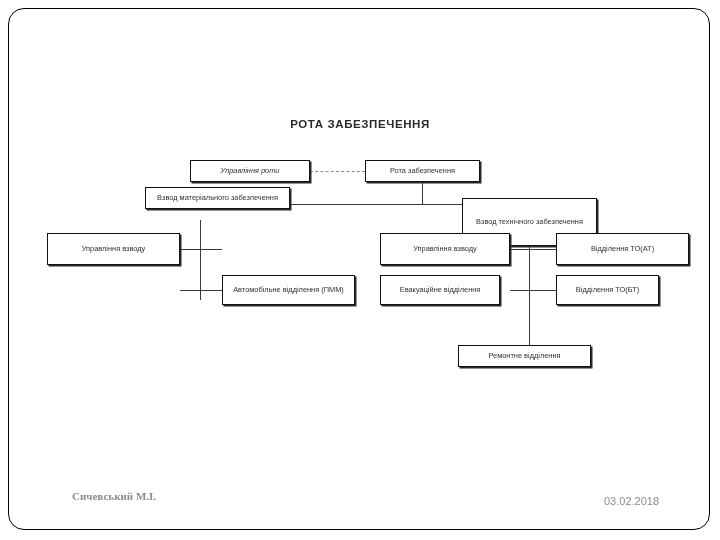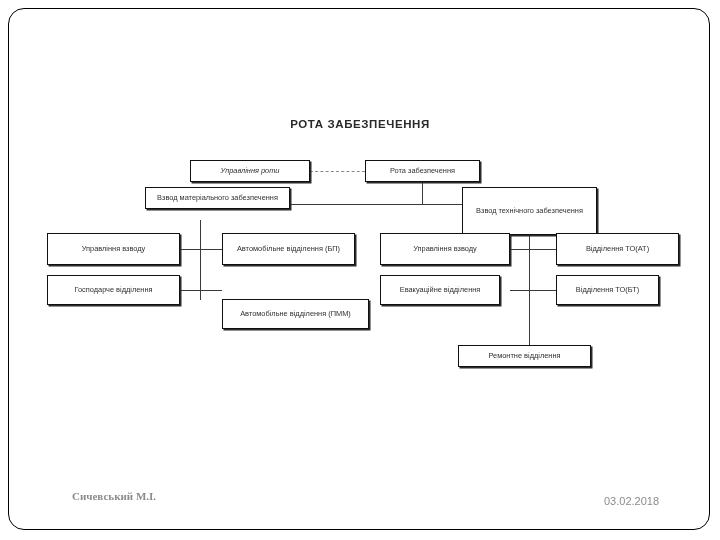--- a/index.html
+++ b/index.html
@@ -134,45 +134,39 @@
   </div>
 
   <div class="node" style="left:365px; top:160px; width:115px; height:22px;">
     <span>Рота забезпечення</span>
   </div>
 
   <div class="node" style="left:145px; top:187px; width:145px; height:22px;text-align:center;">
     <span>Взвод матеріального забезпечення</span>
   </div>
 
-  <div class="node" style="left:462px; top:187px; width:135px; height:48px;align-items:center;">
+  <div class="node" style="left:462px; top:198px; width:135px; height:48px;align-items:center;">
     <span>Взвод технічного забезпечення</span>
   </div>
 
   <div class="node" style="left:47px; top:233px; width:133px; height:32px;">
     <span>Управління взводу</span>
   </div>
 
-  <div class="node" style="left:222px; top:233px; width:133px; height:32px;">
-    <span>Автомобільне відділення (БП)</span>
-  </div>
 
   <div class="node" style="left:380px; top:233px; width:130px; height:32px;">
     <span>Управління взводу</span>
   </div>
 
-  <div class="node" style="left:556px; top:233px; width:123px; height:32px;">
+  <div class="node" style="left:556px; top:233px; width:133px; height:32px;">
     <span>Відділення ТО(АТ)</span>
   </div>
 
-  <div class="node" style="left:47px; top:275px; width:133px; height:30px;">
-    <span>Господарче відділення</span>
-  </div>
 
-  <div class="node" style="left:222px; top:275px; width:147px; height:30px;margin-top:24px;">
+  <div class="node" style="left:222px; top:275px; width:133px; height:30px;">
     <span>Автомобільне відділення (ПММ)</span>
   </div>
 
   <div class="node" style="left:380px; top:275px; width:120px; height:30px;justify-content:flex-end;">
     <span>Евакуаційне відділення</span>
   </div>
 
   <div class="node" style="left:556px; top:275px; width:103px; height:30px;">
     <span>Відділення ТО(БТ)</span>
   </div>

